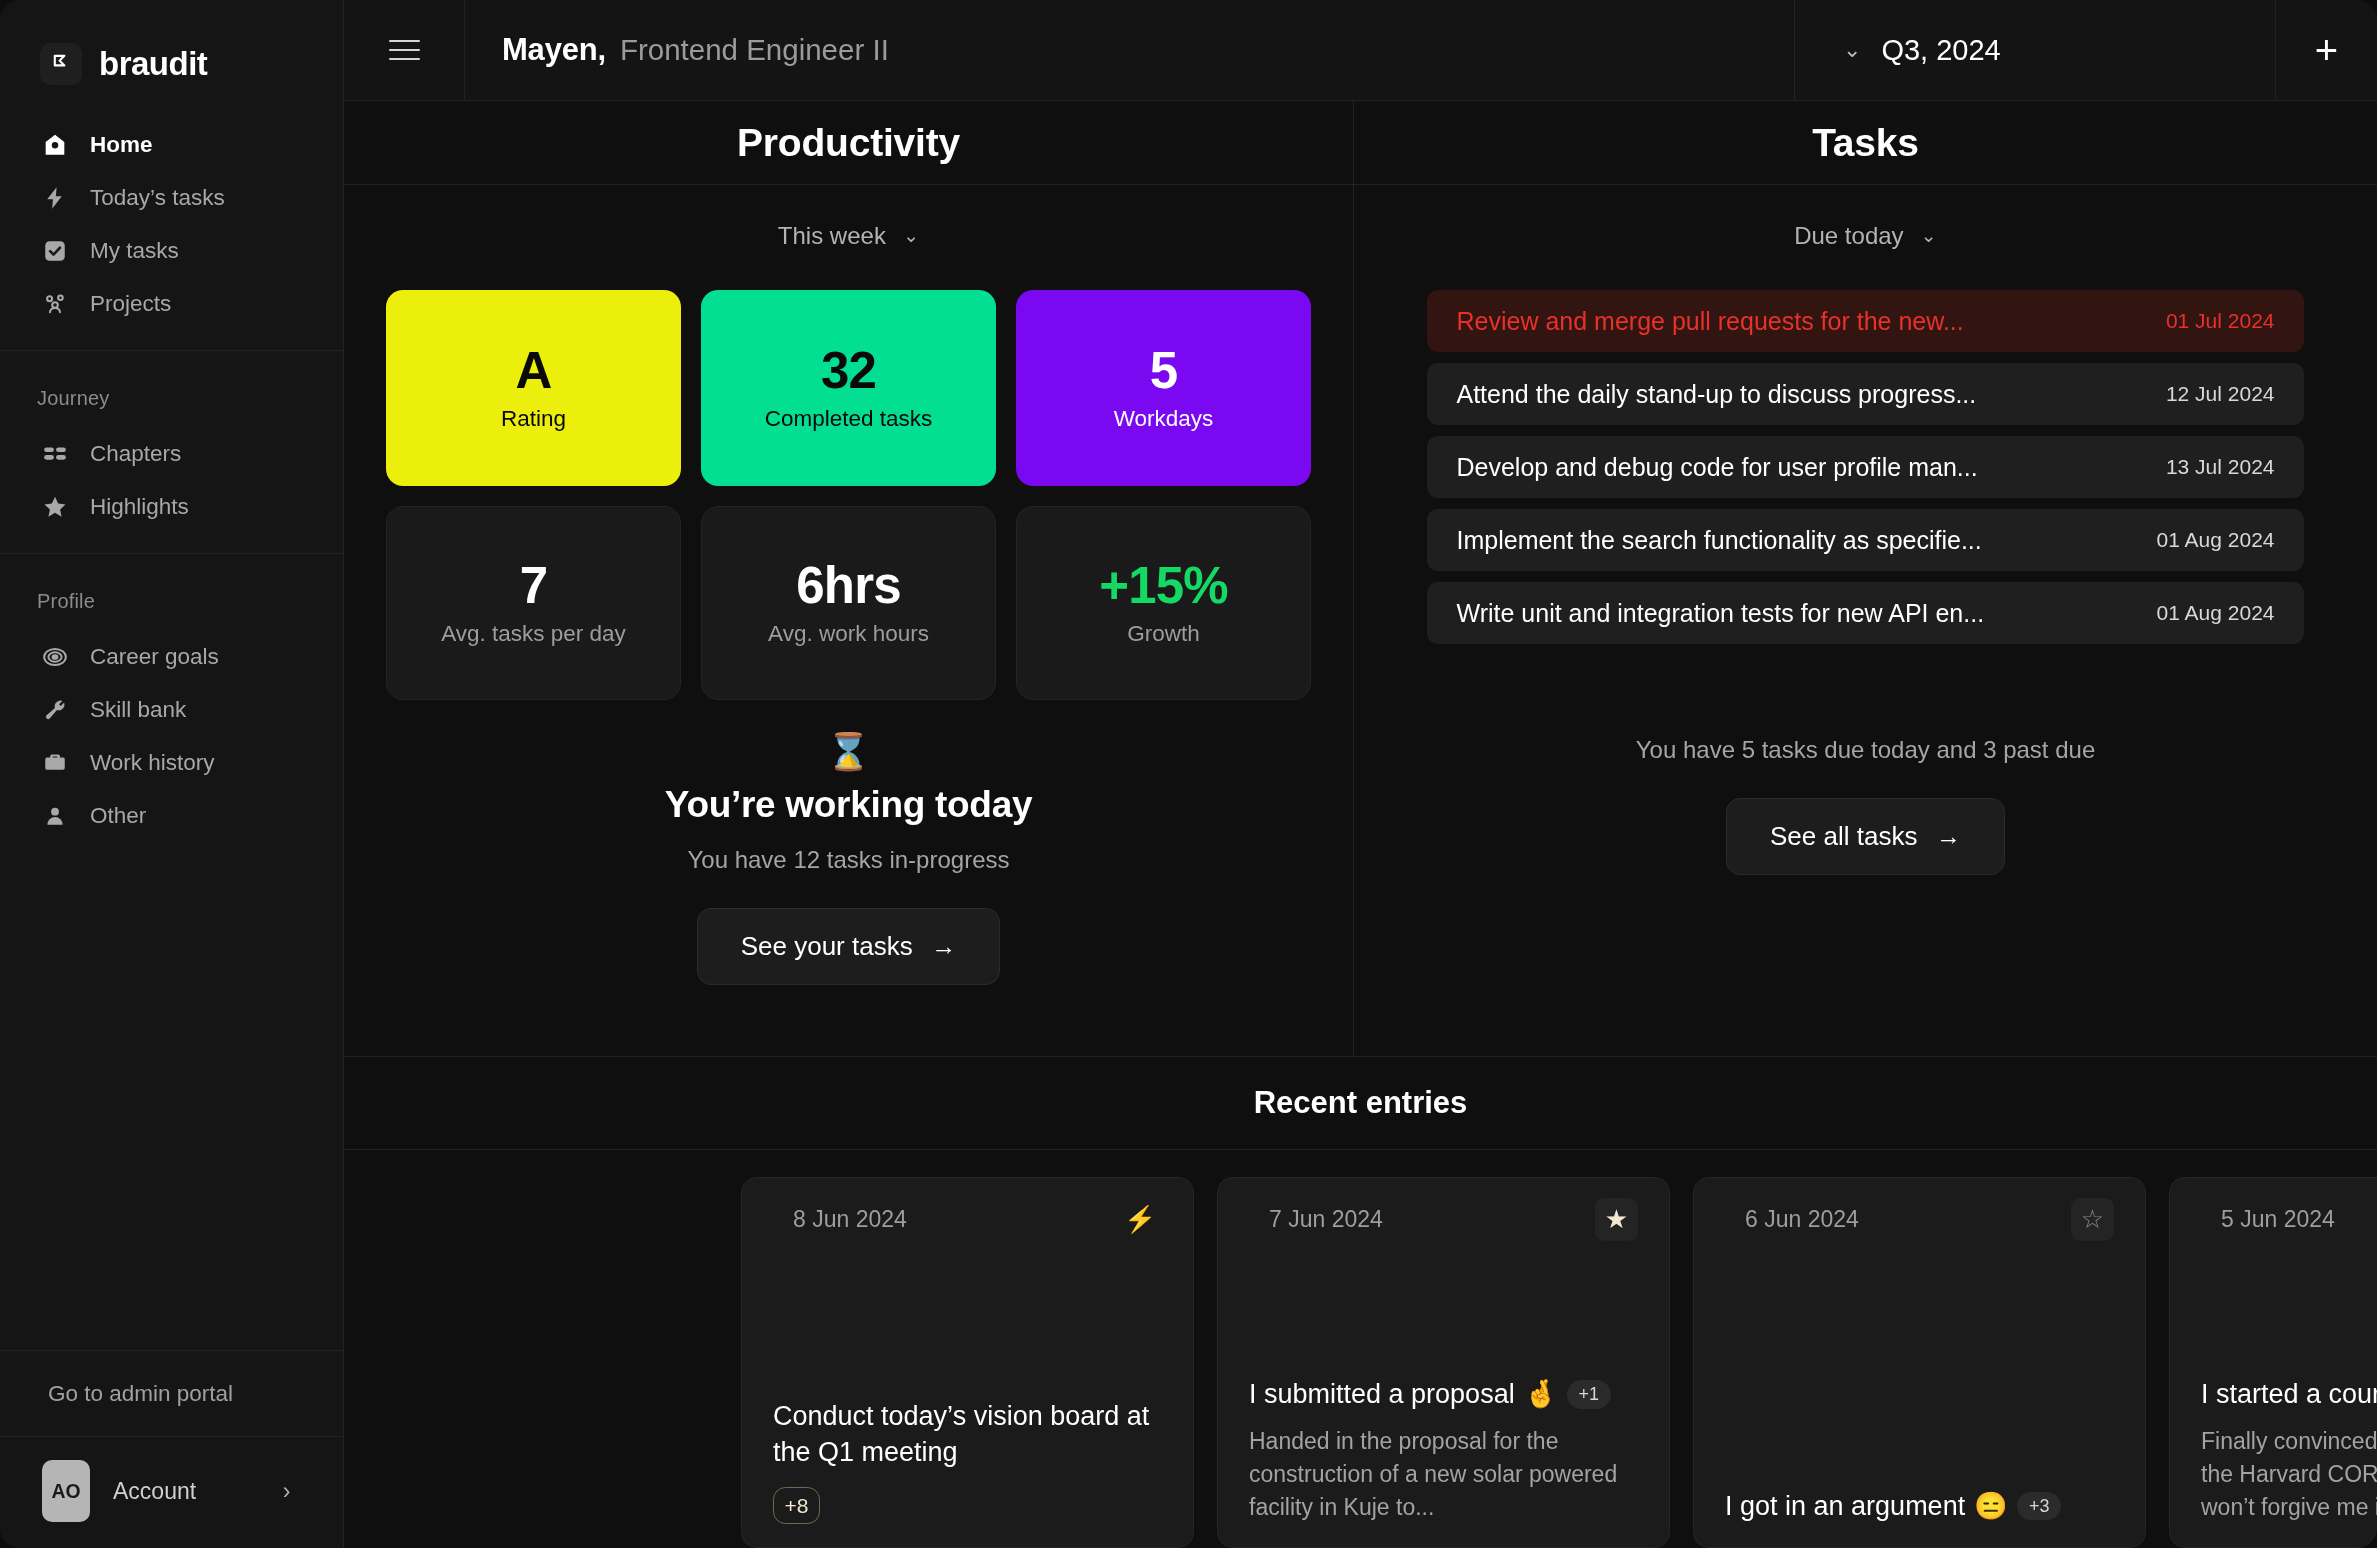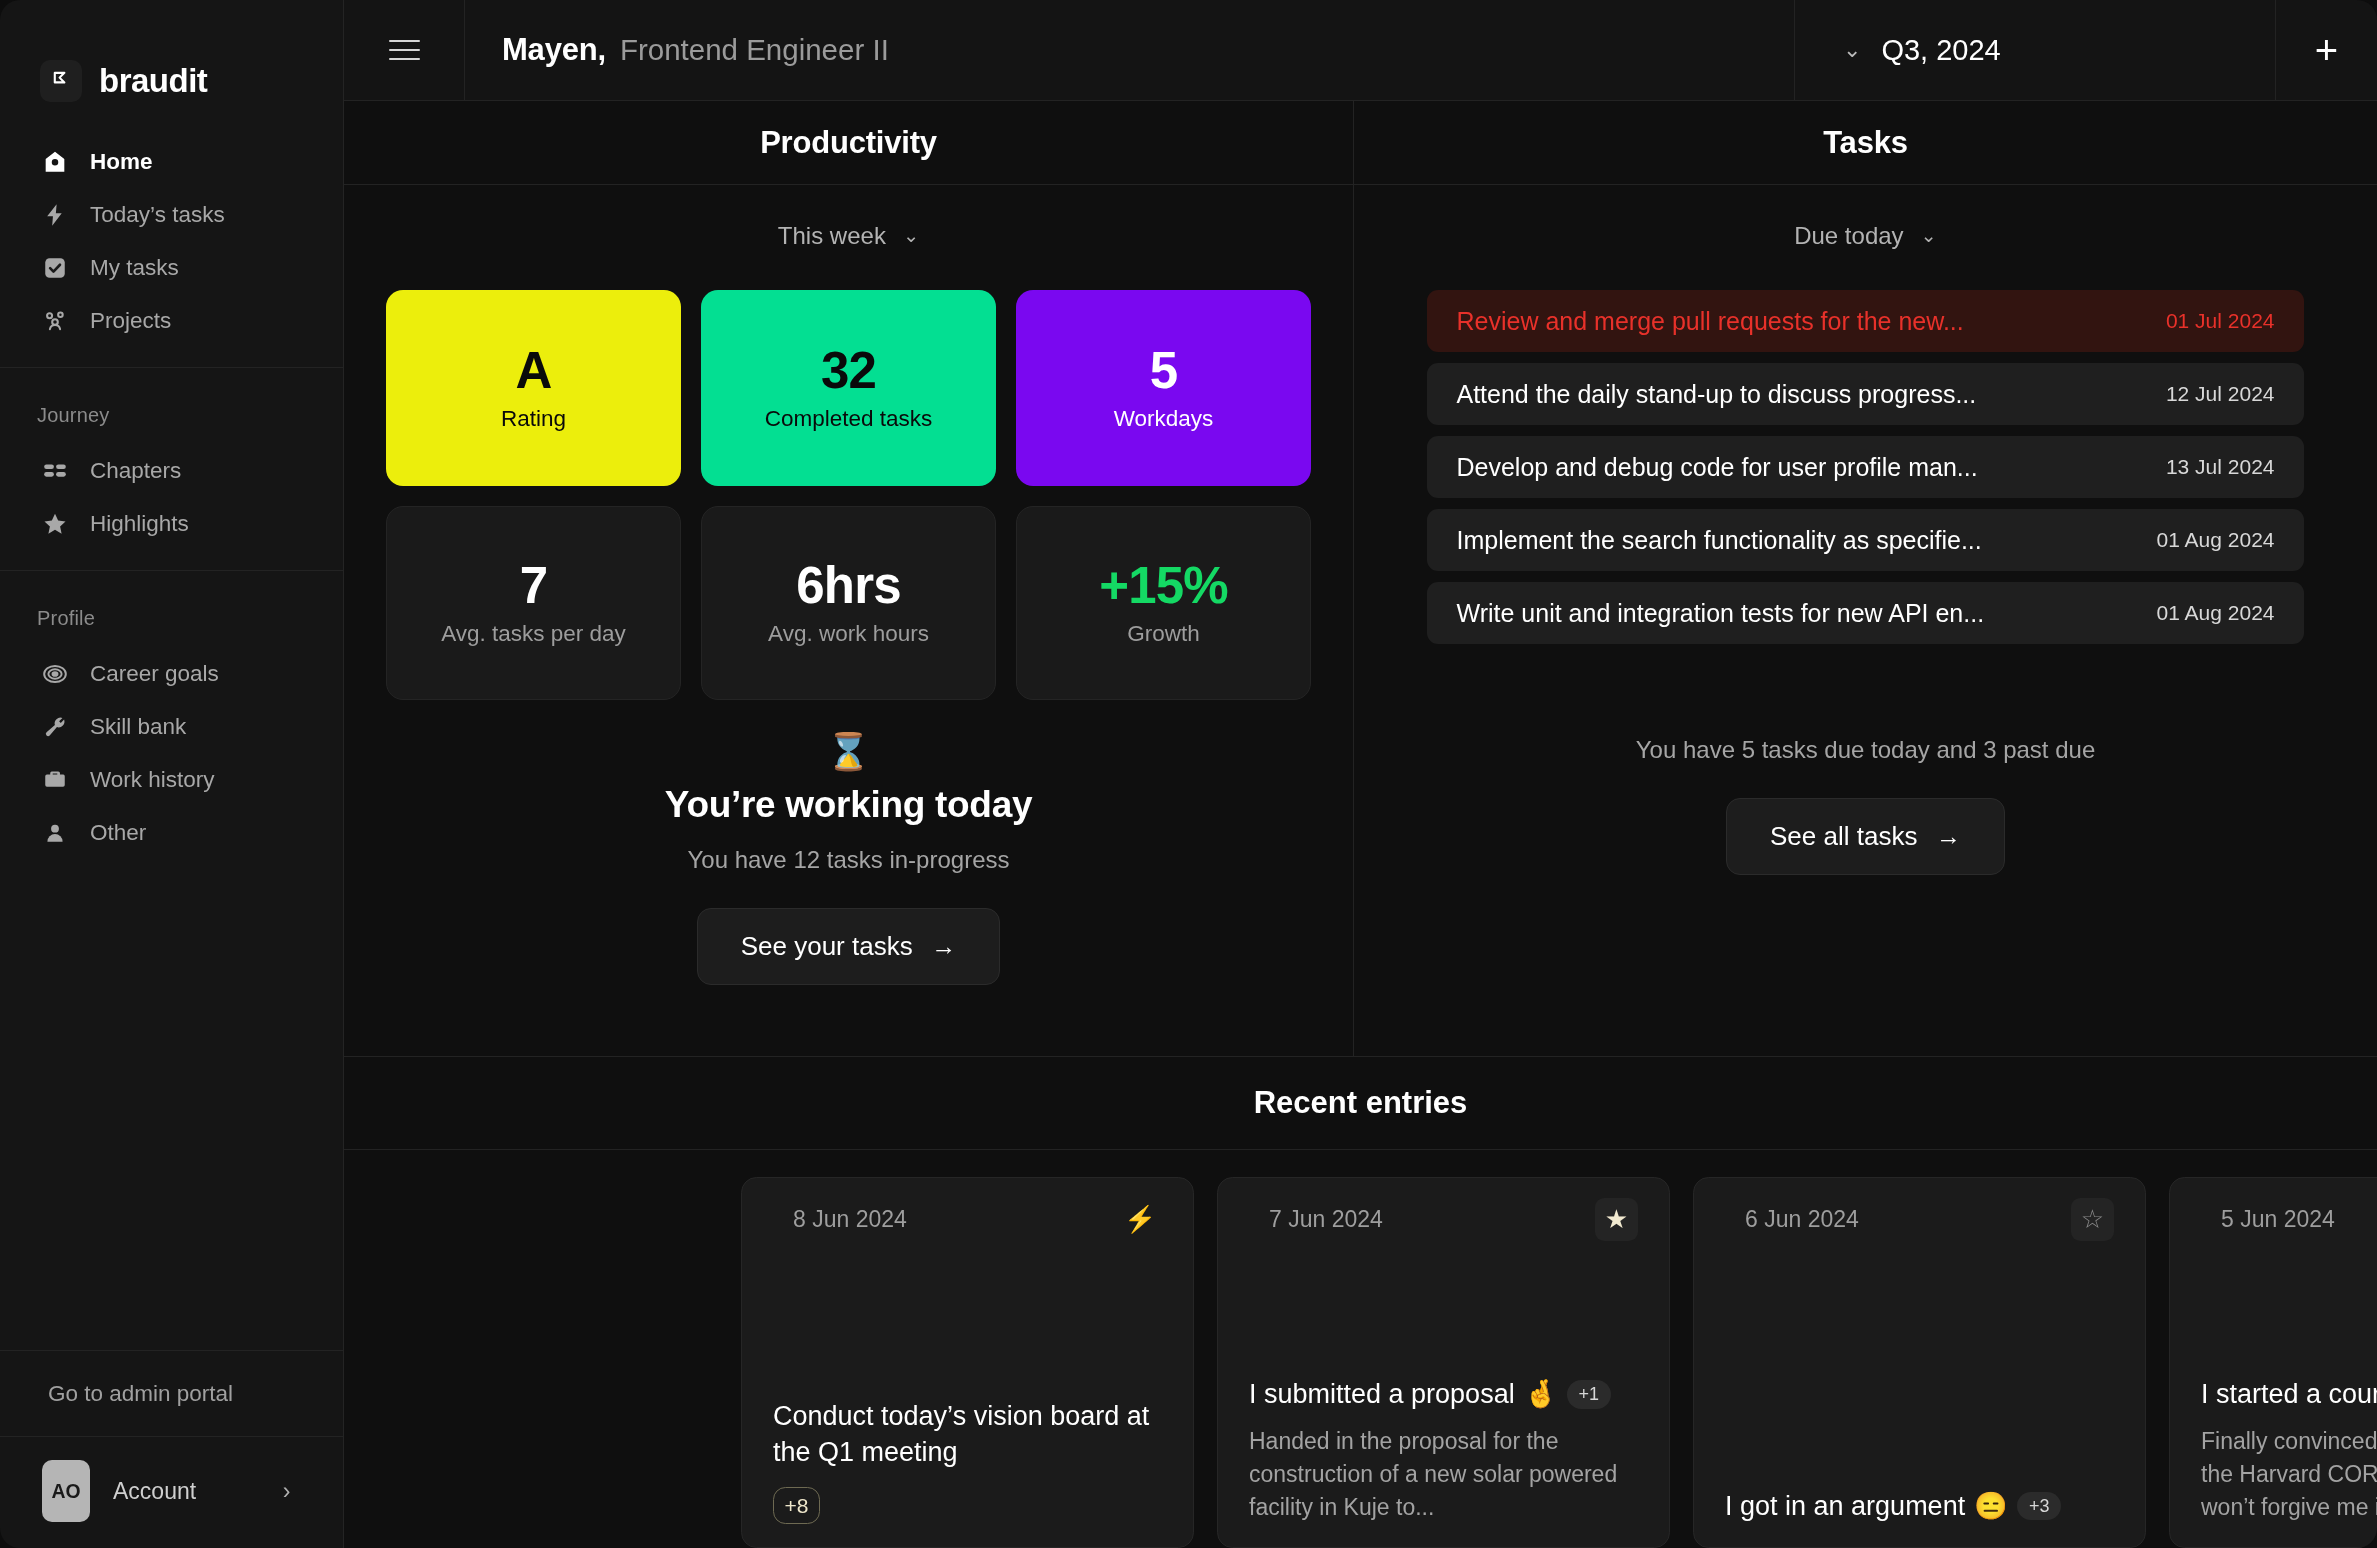--- a/index.html
+++ b/index.html
@@ -24,21 +24,20 @@
     border-radius: 20px 0 0 20px;
     display: flex;
     flex-direction: column;
     border-right: 0.8px solid #242424;
     overflow: hidden;
   }
   .brand {
     display: flex; align-items: center; gap: 17px;
     padding: 31px 0 0 40px;
     height: 96px;
-    margin-top: 17px;
   }
   .brand-mark {
     width: 42px; height: 42px;
     border-radius: 10px;
     background: #1f1f1f;
     display: flex; align-items: center; justify-content: center;
     flex: 0 0 42px;
   }
   .brand-name {
     color: #ffffff;
@@ -157,21 +156,21 @@
   }
   .panel { display: flex; flex-direction: column; }
   .panel-productivity { flex: 0 0 1010px; border-right: 0.8px solid #232323; }
   .panel-tasks { flex: 1 1 auto; }
 
   .panel-head {
     height: 84px; flex: 0 0 84px;
     display: flex; align-items: center; justify-content: center;
     border-bottom: 0.8px solid #232323;
   }
-  .panel-title { color: #ffffff; font-size: 31px; font-weight: 700; letter-spacing: -0.2px;}
+  .panel-title { color: #ffffff; font-size: 39px; font-weight: 700; letter-spacing: -0.2px;}
 
   .panel-body { flex: 1 1 auto; display: flex; flex-direction: column; align-items: center; }
 
   .filter-row {
     display: flex; align-items: center; gap: 17px;
     margin-top: 37px;
     cursor: pointer;
   }
   .filter-label { color: #b3b3b3; font-size: 24px; }
   .filter-chev { color: #b3b3b3; font-size: 19.4px; line-height: 1; }

